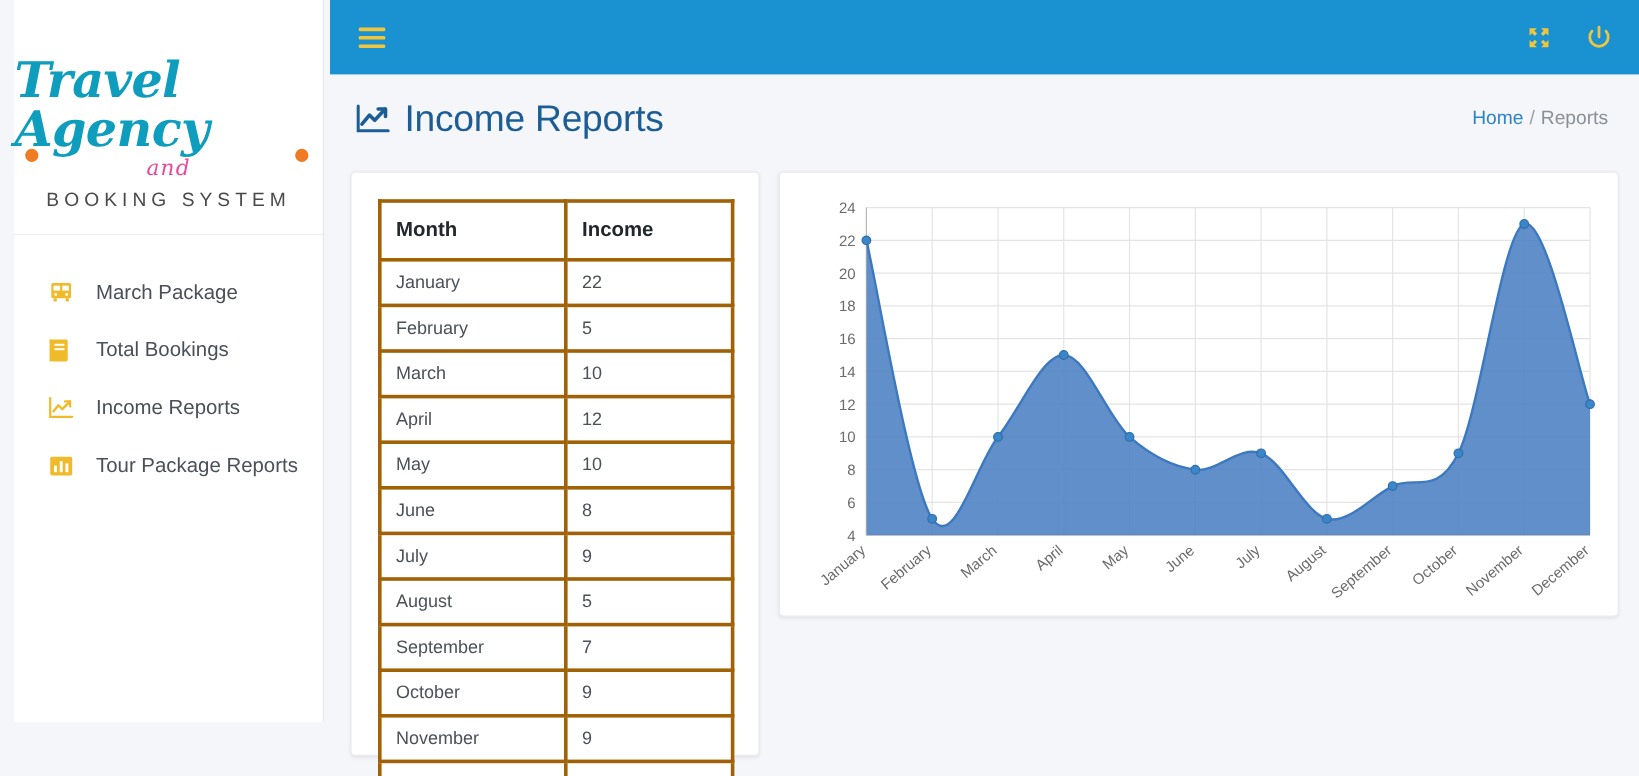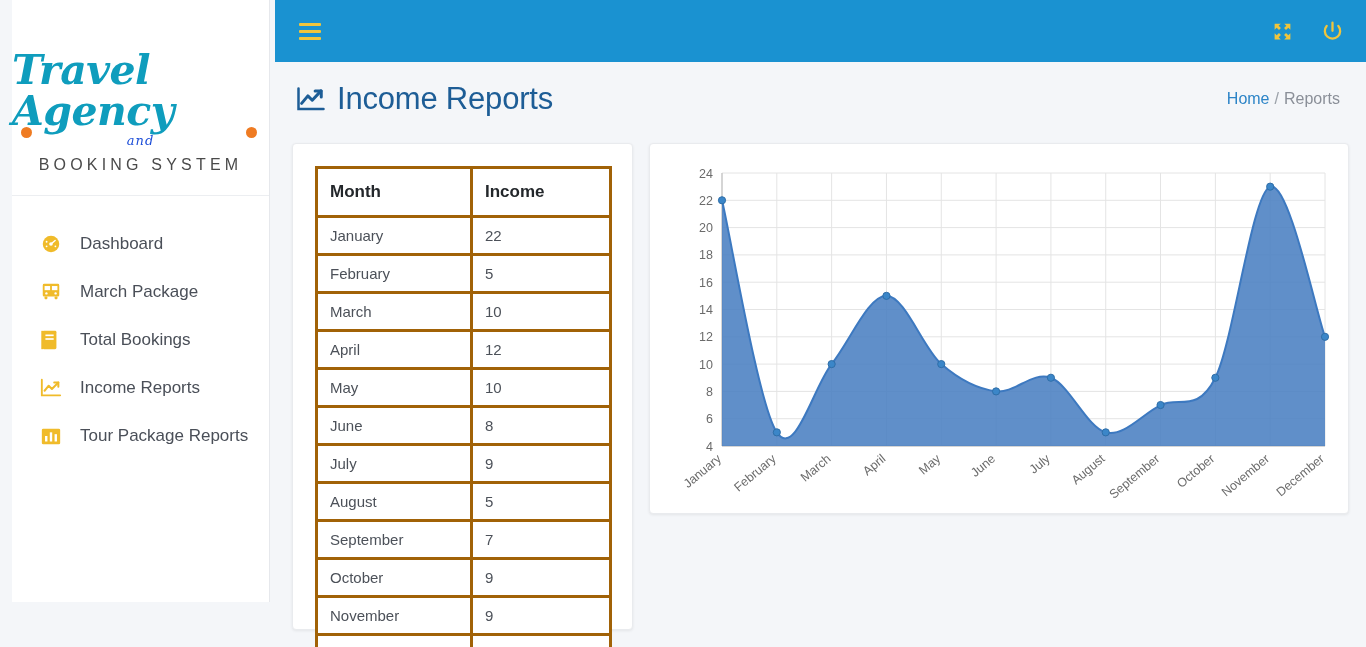--- a/index.html
+++ b/index.html
@@ -36,21 +36,21 @@
     letter-spacing: -0.5px;
     line-height: 1;
     position: relative;
   }
   .brand-dot { position: absolute; width: 11px; height: 11px; border-radius: 50%;
     background: #ef7b22; }
   .dot-l { left: 9px; bottom: -6px; }
   .dot-r { right: 12px; bottom: -6px; }
   .brand-and {
     font-family: "DejaVu Serif", serif; font-style: italic;
-    font-size: 13px; color: #1d4ed8; margin-top: 1px; letter-spacing: 1px;
+    font-size: 18px; color: #ec4899; margin-top: 1px; letter-spacing: 1px;
   }
   .brand-sub {
     font-size: 16px; letter-spacing: 4.2px; color: #4a4a4a;
     margin-top: 8px; font-weight: normal;
   }
 
   #nav { padding-top: 24px; }
   .nav-item {
     display: flex; align-items: center;
     height: 48px; padding-left: 28px;
@@ -153,34 +153,20 @@
         <span class="brand-dot dot-l"></span>
         <span>Travel Agency</span>
         <span class="brand-dot dot-r"></span>
       </div>
       <div class="brand-and">and</div>
       <div class="brand-sub">BOOKING SYSTEM</div>
     </div>
 
     <nav id="nav">
 
-      <a class="nav-item">
-        <span class="nav-ico">
-          <svg width="22" height="22" viewBox="0 0 24 24" fill="currentColor">
-            <path d="M12 3a9 9 0 0 0-9 9 9 9 0 0 0 .9 3.9h3.3A5.8 5.8 0 0 1 12 6.2 5.8 5.8 0 0 1 17.8 15.9h3.3A9 9 0 0 0 22 12a9 9 0 0 0-10-9z" opacity="0"></path>
-            <circle cx="12" cy="12" r="9"></circle>
-            <circle cx="12" cy="12" r="2" fill="#fff"></circle>
-            <path d="M12 12 L16.5 8.2" stroke="#fff" stroke-width="1.6" fill="none" stroke-linecap="round"></path>
-            <circle cx="7.2" cy="9.5" r="1" fill="#fff"></circle>
-            <circle cx="7.2" cy="14.5" r="1" fill="#fff"></circle>
-            <circle cx="16.8" cy="14.5" r="1" fill="#fff"></circle>
-          </svg>
-        </span>
-        <span class="nav-label">Dashboard</span>
-      </a>
 
       <a class="nav-item">
         <span class="nav-ico">
           <svg width="22" height="22" viewBox="0 0 24 24" fill="currentColor">
             <path d="M4.5 3h15a1.5 1.5 0 0 1 1.5 1.5v11A1.5 1.5 0 0 1 19.5 17h-15A1.5 1.5 0 0 1 3 15.5v-11A1.5 1.5 0 0 1 4.5 3z"></path>
             <rect x="5" y="5.5" width="6" height="4.5" fill="#fff"></rect>
             <rect x="13" y="5.5" width="6" height="4.5" fill="#fff"></rect>
             <circle cx="7" cy="13.5" r="1.3" fill="#fff"></circle>
             <circle cx="17" cy="13.5" r="1.3" fill="#fff"></circle>
             <rect x="5" y="17" width="3" height="3" rx="0.8"></rect>

